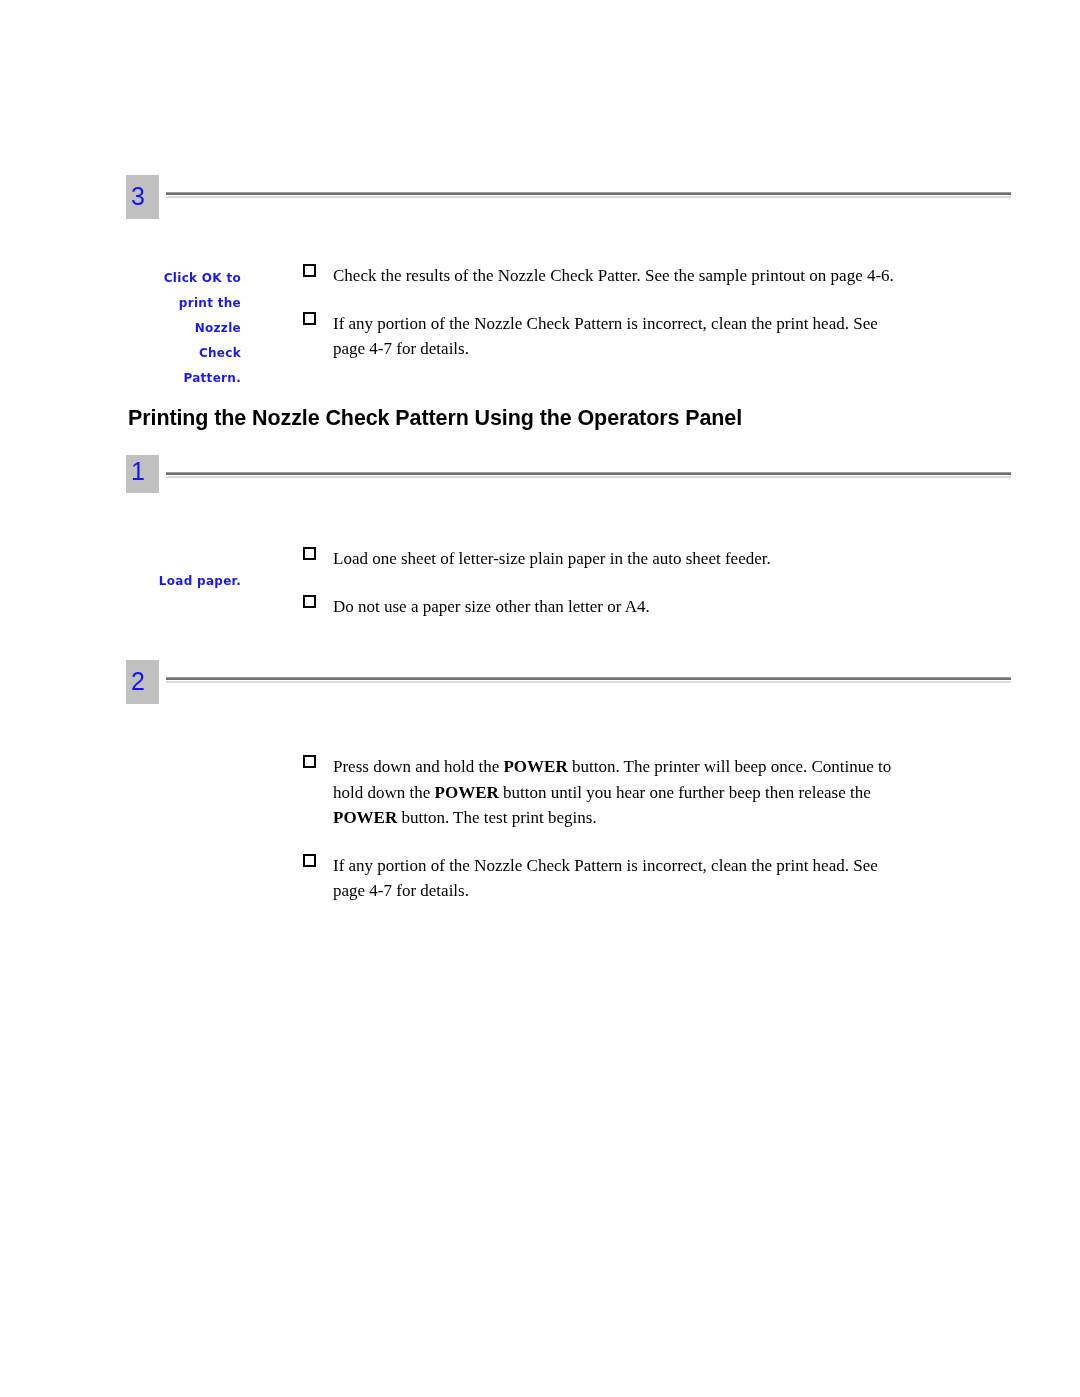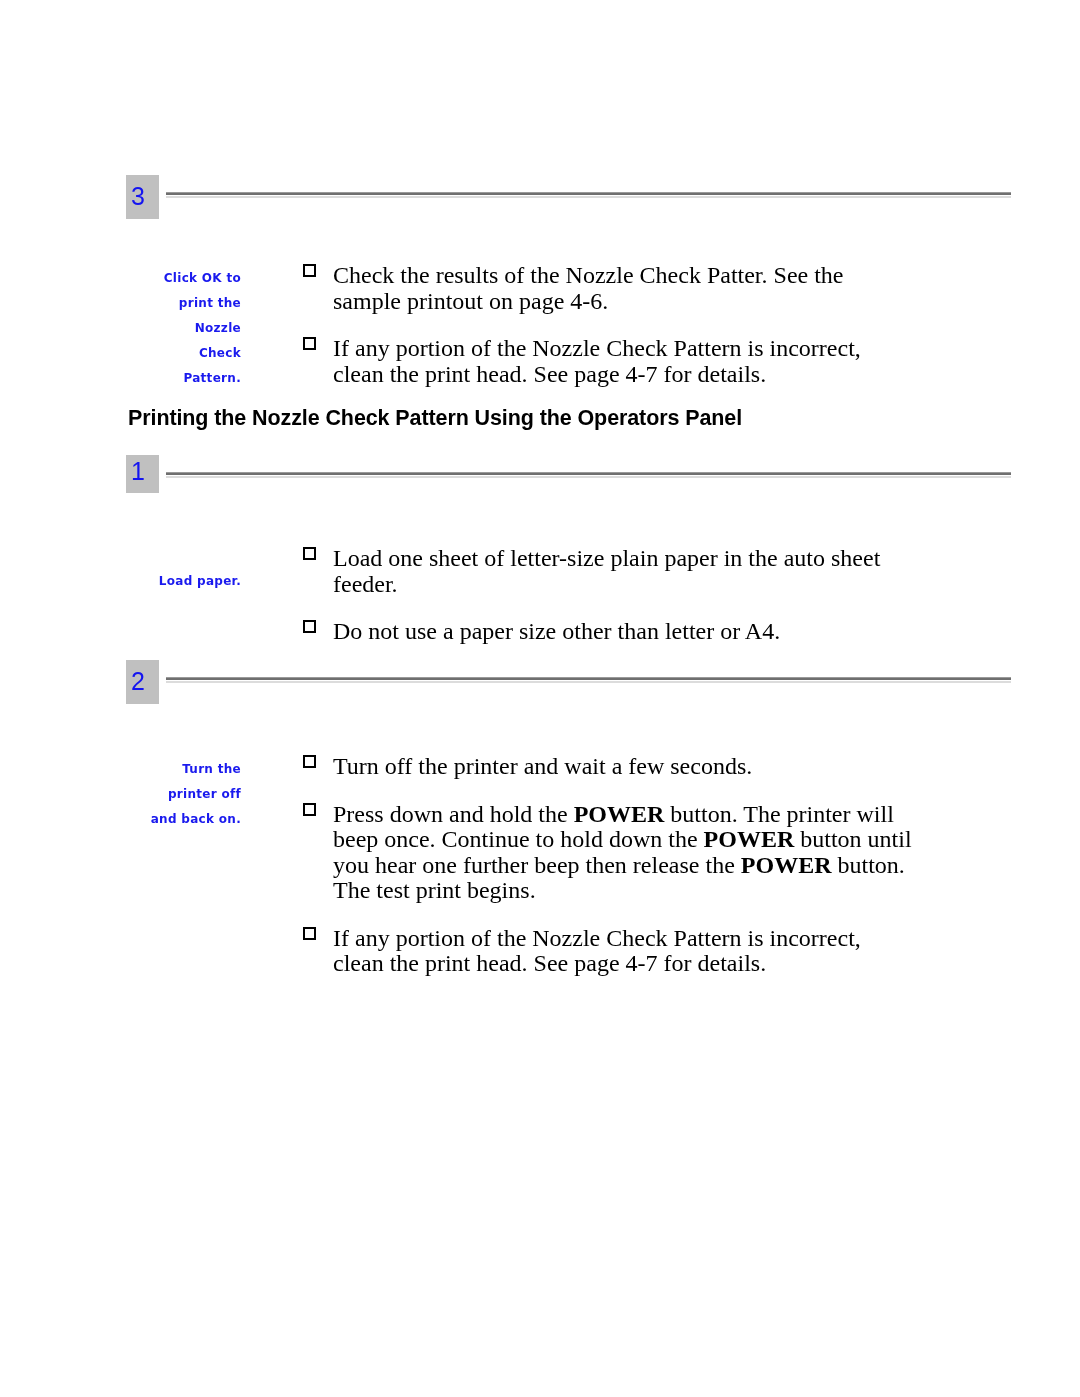--- a/index.html
+++ b/index.html
@@ -103,21 +103,21 @@
 
   
   .bullets {
     position: absolute;
     left: 303px;
     width: 610px;
   }
   .bullet {
     position: relative;
     padding-left: 30px;
-    font-size: 24px;
+    font-size: 17px;
     line-height: 25.5px;
     margin-bottom: 22px;
     text-align: left;
   }
   .bullet:last-child { margin-bottom: 0; }
   .bullet .cb {
     position: absolute;
     left: 0;
     top: 1px;
     width: 13px;
@@ -205,33 +205,24 @@
   <div class="step-head" style="top:660px;">
     <div class="step-box">2</div>
     <div class="step-rule">
       <div class="r-top"></div>
         <div class="r-mid"></div>
         <div class="r-bot"></div>
         <div class="r-bot2"></div>
     </div>
   </div>
 
-  <div class="side-label" style="top:757px;">
-    <div>Turn the</div>
-    <div>printer off</div>
-    <div>and back on.</div>
-  </div>
 
   <div class="bullets" style="top:754px;">
     <div class="bullet">
       <span class="cb"></span>
-      <span class="btext"><span>Turn off the printer and wait a few seconds.</span></span>
-    </div>
-    <div class="bullet">
-      <span class="cb"></span>
       <span class="btext"><span>Press down and hold the </span><b>POWER</b><span> button.  The printer will beep once.   Continue to hold down the </span><b>POWER</b><span> button until you hear one further beep then release the </span><b>POWER</b><span> button.  The test print begins.</span></span>
     </div>
     <div class="bullet">
       <span class="cb"></span>
       <span class="btext"><span>If any portion of the Nozzle Check Pattern is incorrect, clean the print head.  See page 4-7 for details.</span></span>
     </div>
   </div>
 
 </div>
 

